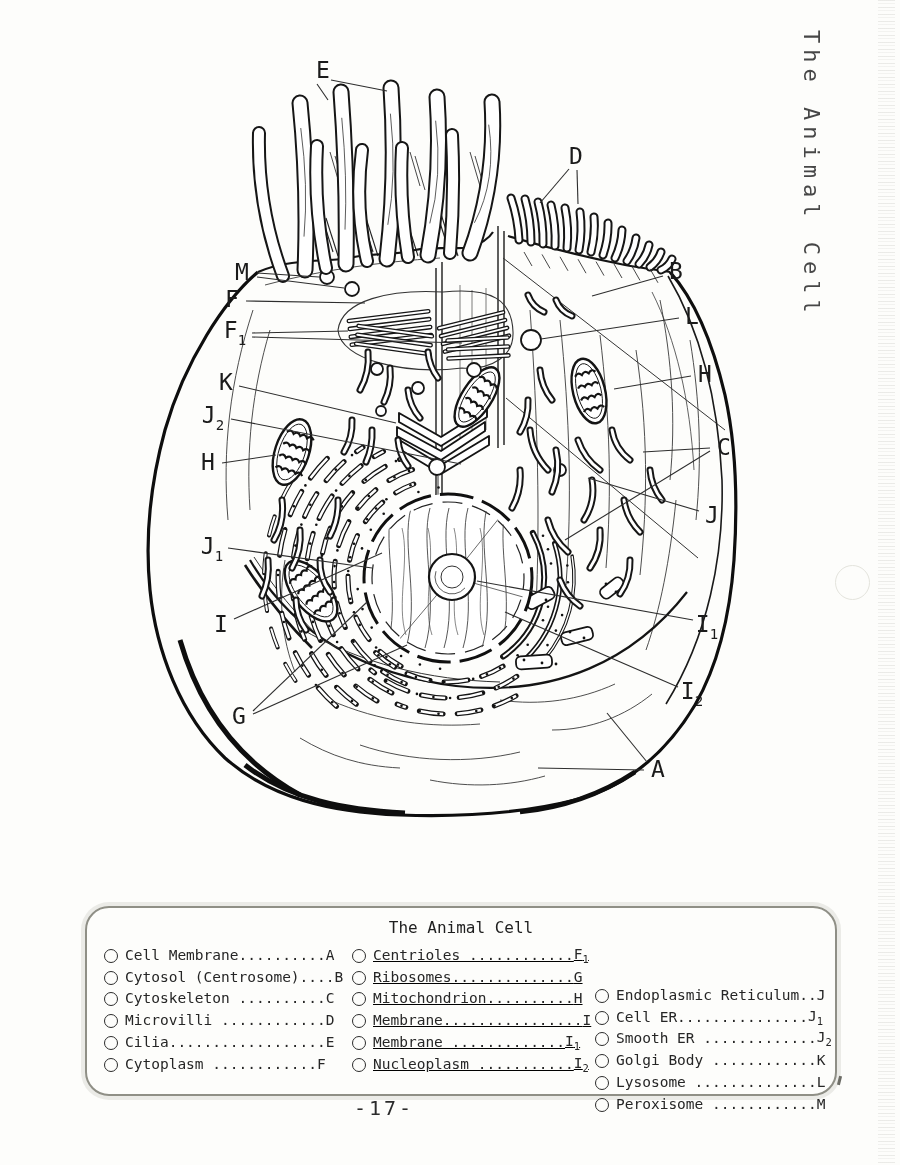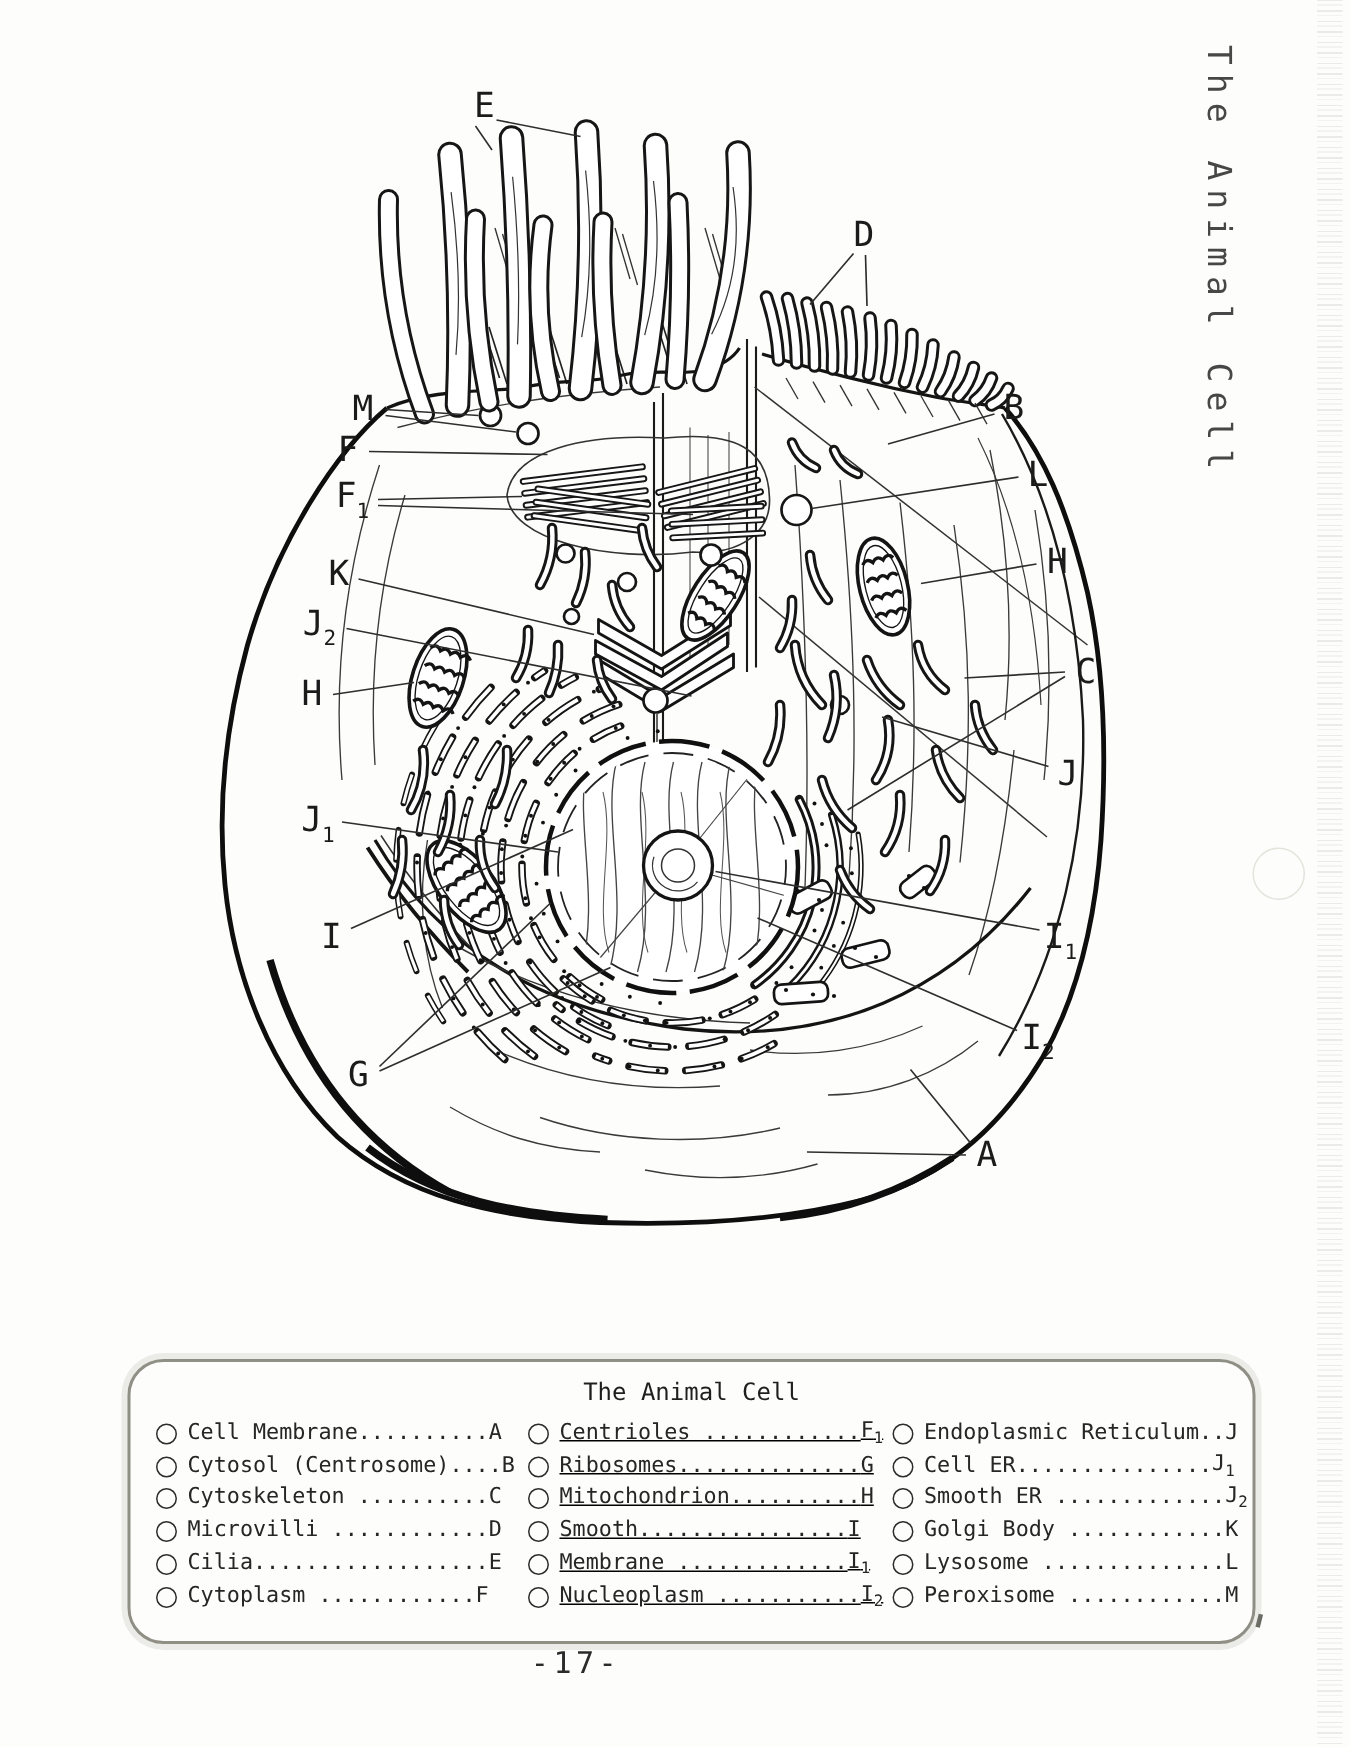--- a/index.html
+++ b/index.html
@@ -13,21 +13,21 @@
          rgba(110,110,100,.07) 3px 4px,rgba(0,0,0,0) 4px 7px);}
   .hole{position:absolute;left:835px;top:565px;width:33px;height:33px;border:1.5px solid #e4e4dd;border-radius:50%;}
   .tickmark{position:absolute;left:838px;top:1076px;width:3px;height:9px;background:#6a6a64;transform:rotate(14deg);}
   .legend{position:absolute;left:85px;top:906px;width:748px;height:186px;background:#fdfdfb;
           border:2px solid #8f8f86;border-radius:24px;box-shadow:0 0 0 4px rgba(140,140,130,.16);}
   .ltitle{text-align:center;margin-top:10px;font-size:16px;color:#1f1f1f;}
   .cols{position:absolute;left:0;top:36px;width:100%;height:140px;}
   .col{position:absolute;top:0;}
   .col:nth-child(1){left:17px;}
   .col:nth-child(2){left:265px;text-decoration:underline;}
-  .col:nth-child(3){left:508px;}
+  .col:nth-child(3){left:508px;margin-top:40px;}
   .lrow{display:flex;align-items:center;height:21.8px;color:#262626;font-size:14.5px;white-space:pre;}
   .bub{width:12px;height:12px;border:1.6px solid #2c2c2c;border-radius:50%;margin:2px 7px 0 0;flex:none;background:#fdfdfb;}
   .lrow sub{font-size:10.5px;line-height:1;}
   .pagenum{position:absolute;left:0;top:1096px;width:768px;text-align:center;
            font-size:20px;letter-spacing:3px;color:#2b2b2b;}
 </style>
 </head>
 <body>
 
 <div class="page">
@@ -540,21 +540,21 @@
           <div class="lrow"><span class="bub"></span><span>Cytosol (Centrosome)....</span><span>B</span></div>
           <div class="lrow"><span class="bub"></span><span>Cytoskeleton ..........</span><span>C</span></div>
           <div class="lrow"><span class="bub"></span><span>Microvilli ............</span><span>D</span></div>
           <div class="lrow"><span class="bub"></span><span>Cilia..................</span><span>E</span></div>
           <div class="lrow"><span class="bub"></span><span>Cytoplasm ............</span><span>F</span></div>
         </div>
         <div class="col">
           <div class="lrow"><span class="bub"></span><span>Centrioles ............</span><span>F<sub>1</sub></span></div>
           <div class="lrow"><span class="bub"></span><span>Ribosomes..............</span><span>G</span></div>
           <div class="lrow"><span class="bub"></span><span>Mitochondrion..........</span><span>H</span></div>
-          <div class="lrow"><span class="bub"></span><span>Smooth................</span><span>I</span></div>
+          <div class="lrow"><span class="bub"></span><span>Membrane................</span><span>I</span></div>
           <div class="lrow"><span class="bub"></span><span>Membrane .............</span><span>I<sub>1</sub></span></div>
           <div class="lrow"><span class="bub"></span><span>Nucleoplasm ...........</span><span>I<sub>2</sub></span></div>
         </div>
         <div class="col">
           <div class="lrow"><span class="bub"></span><span>Endoplasmic Reticulum..</span><span>J</span></div>
           <div class="lrow"><span class="bub"></span><span>Cell ER...............</span><span>J<sub>1</sub></span></div>
           <div class="lrow"><span class="bub"></span><span>Smooth ER .............</span><span>J<sub>2</sub></span></div>
           <div class="lrow"><span class="bub"></span><span>Golgi Body ............</span><span>K</span></div>
           <div class="lrow"><span class="bub"></span><span>Lysosome ..............</span><span>L</span></div>
           <div class="lrow"><span class="bub"></span><span>Peroxisome ............</span><span>M</span></div>

